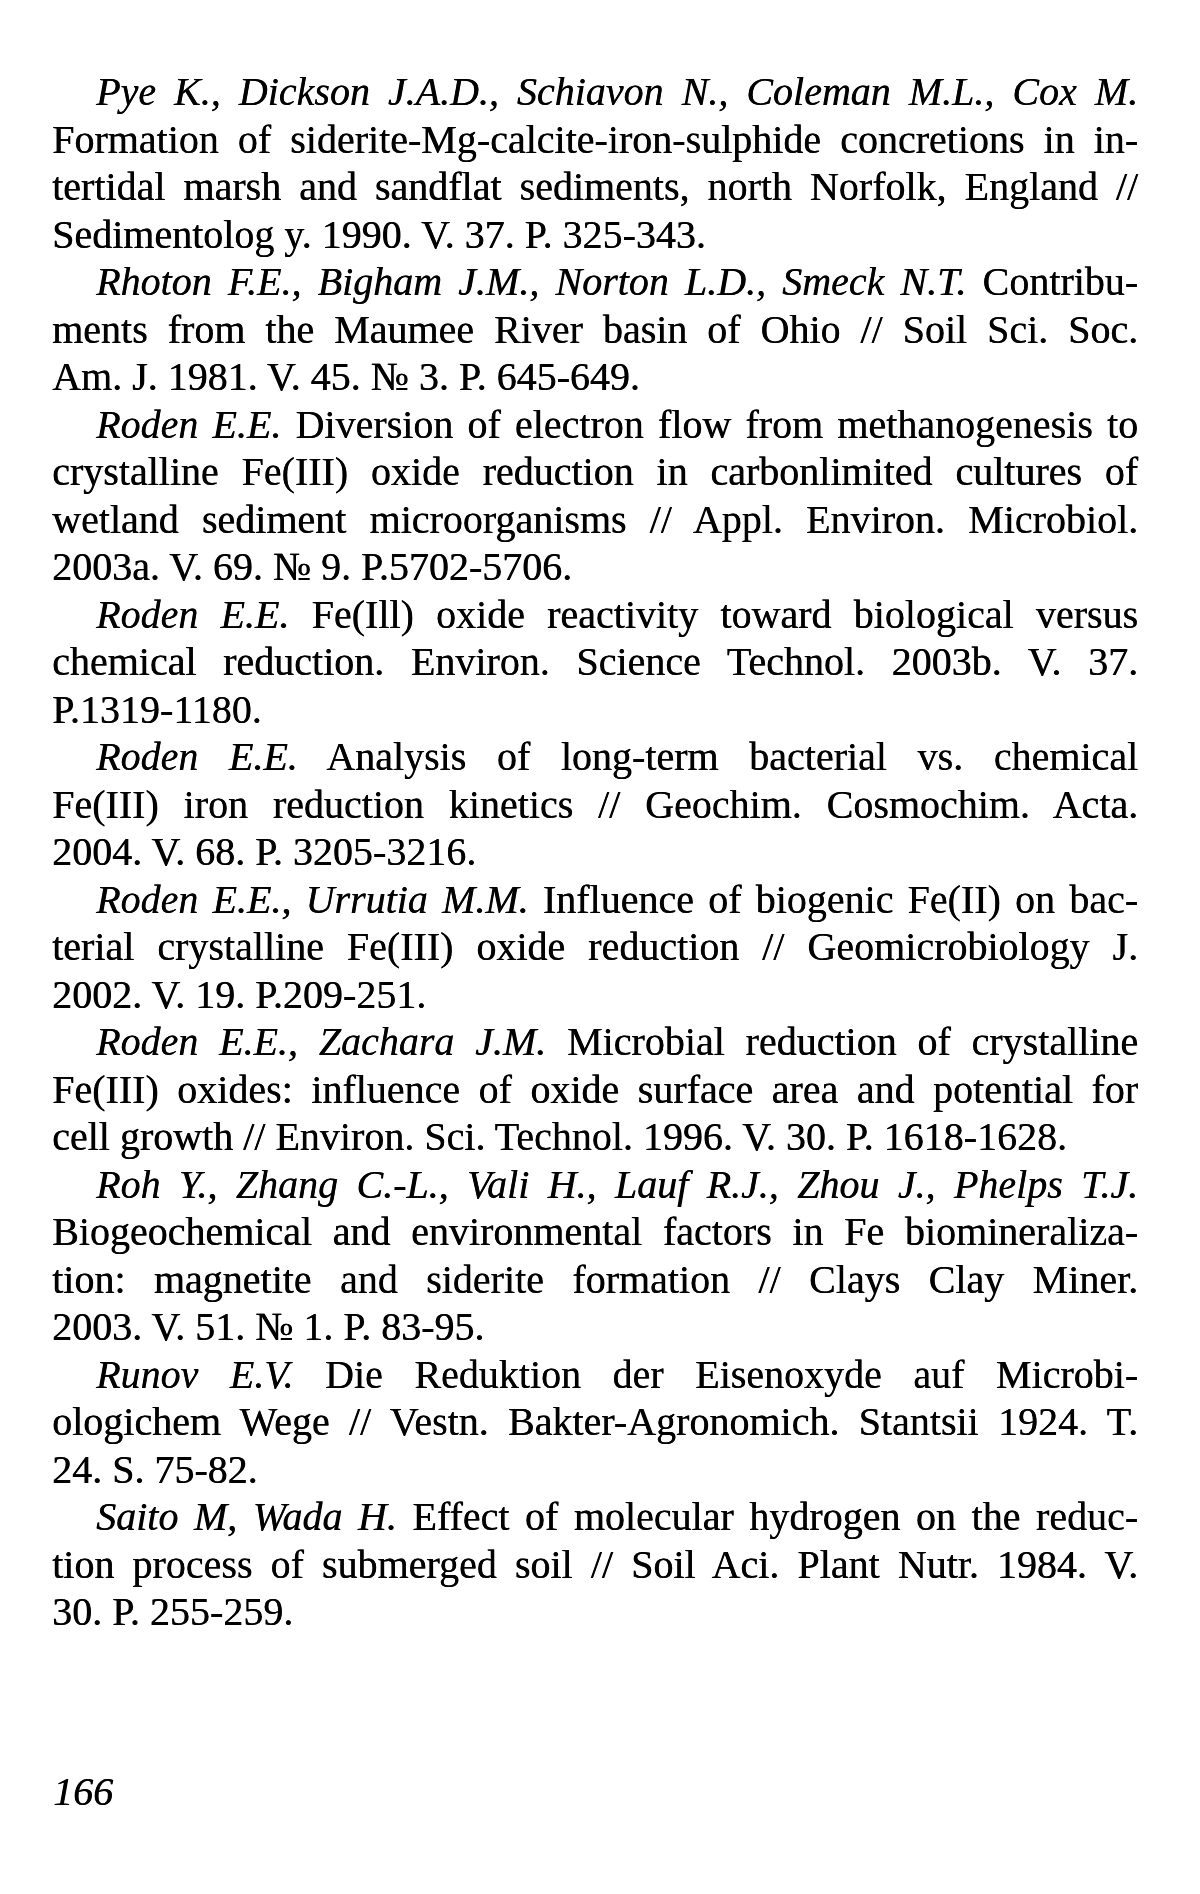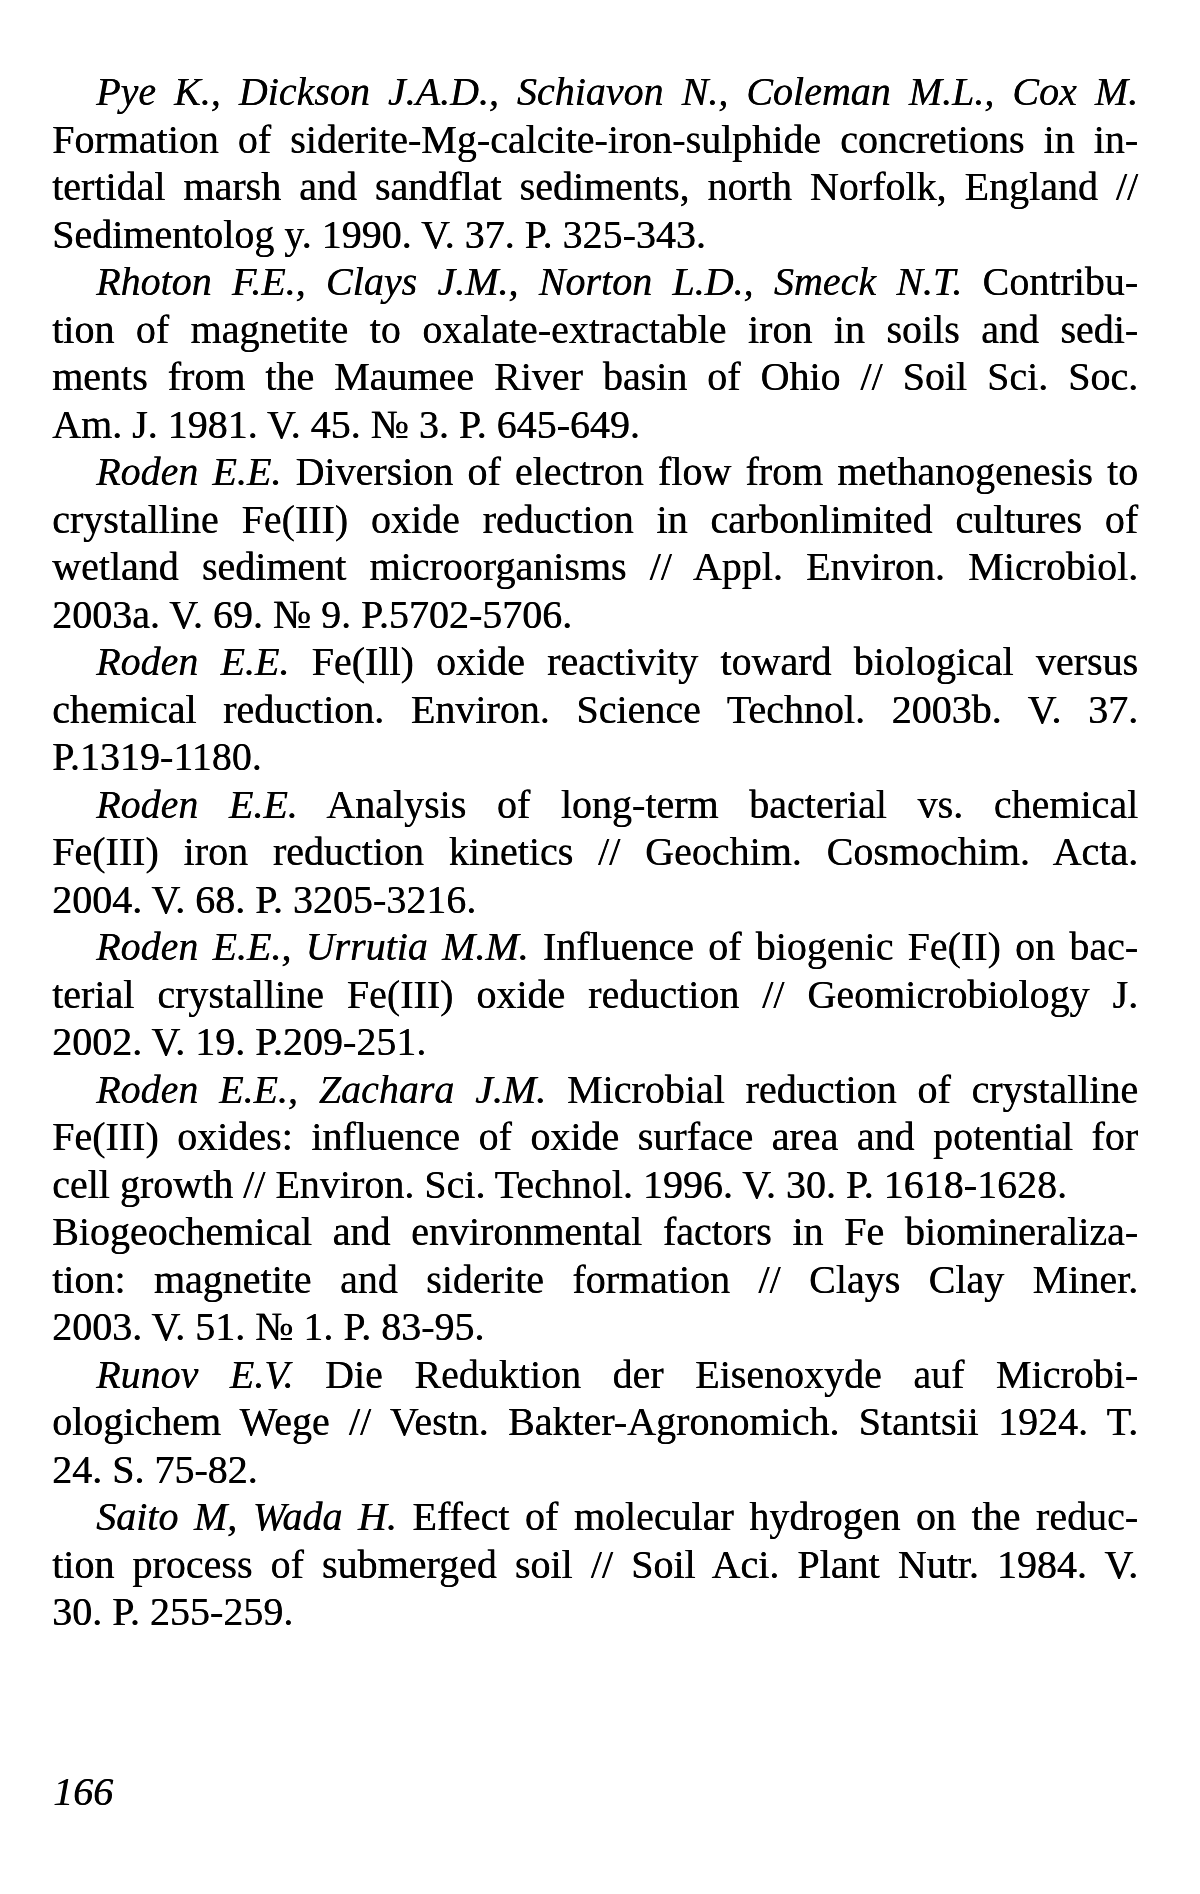--- a/index.html
+++ b/index.html
@@ -44,22 +44,21 @@
 
 <div class="page">
   <div class="refs">
       <div class="ref">
         <div class="line first"><span class="it">Pye K., Dickson J.A.D., Schiavon N., Coleman M.L., Cox M.</span><span class="ro"></span></div>
         <div class="line"><span class="it"></span><span class="ro">Formation of siderite-Mg-calcite-iron-sulphide concretions in in-</span></div>
         <div class="line"><span class="it"></span><span class="ro">tertidal marsh and sandflat sediments, north Norfolk, England //</span></div>
         <div class="line last"><span class="it"></span><span class="ro">Sedimentolog y. 1990. V. 37. P. 325-343.</span></div>
       </div>
       <div class="ref">
-        <div class="line first"><span class="it">Rhoton F.E., Clays J.M., Norton L.D., Smeck N.T.</span><span class="ro"> Contribu-</span></div>
-        <div class="line"><span class="it"></span><span class="ro">tion of magnetite to oxalate-extractable iron in soils and sedi-</span></div>
+        <div class="line first"><span class="it">Rhoton F.E., Bigham J.M., Norton L.D., Smeck N.T.</span><span class="ro"> Contribu-</span></div>
         <div class="line"><span class="it"></span><span class="ro">ments from the Maumee River basin of Ohio // Soil Sci. Soc.</span></div>
         <div class="line last"><span class="it"></span><span class="ro">Am. J. 1981. V. 45. № 3. P. 645-649.</span></div>
       </div>
       <div class="ref">
         <div class="line first"><span class="it">Roden E.E.</span><span class="ro"> Diversion of electron flow from methanogenesis to</span></div>
         <div class="line"><span class="it"></span><span class="ro">crystalline Fe(III) oxide reduction in carbonlimited cultures of</span></div>
         <div class="line"><span class="it"></span><span class="ro">wetland sediment microorganisms // Appl. Environ. Microbiol.</span></div>
         <div class="line last"><span class="it"></span><span class="ro">2003a. V. 69. № 9. P.5702-5706.</span></div>
       </div>
       <div class="ref">
@@ -76,20 +75,21 @@
         <div class="line first"><span class="it">Roden E.E., Urrutia M.M.</span><span class="ro"> Influence of biogenic Fe(II) on bac-</span></div>
         <div class="line"><span class="it"></span><span class="ro">terial crystalline Fe(III) oxide reduction // Geomicrobiology J.</span></div>
         <div class="line last"><span class="it"></span><span class="ro">2002. V. 19. P.209-251.</span></div>
       </div>
       <div class="ref">
         <div class="line first"><span class="it">Roden E.E., Zachara J.M.</span><span class="ro"> Microbial reduction of crystalline</span></div>
         <div class="line"><span class="it"></span><span class="ro">Fe(III) oxides: influence of oxide surface area and potential for</span></div>
         <div class="line last"><span class="it"></span><span class="ro">cell growth // Environ. Sci. Technol. 1996. V. 30. P. 1618-1628.</span></div>
       </div>
       <div class="ref">
+        <div class="line first"><span class="it">Roh Y., Zhang C.-L., Vali H., Lauf R.J., Zhou J., Phelps T.J.</span><span class="ro"></span></div>
         <div class="line"><span class="it"></span><span class="ro">Biogeochemical and environmental factors in Fe biomineraliza-</span></div>
         <div class="line"><span class="it"></span><span class="ro">tion: magnetite and siderite formation // Clays Clay Miner.</span></div>
         <div class="line last"><span class="it"></span><span class="ro">2003. V. 51. № 1. P. 83-95.</span></div>
       </div>
       <div class="ref">
         <div class="line first"><span class="it">Runov E.V.</span><span class="ro"> Die Reduktion der Eisenoxyde auf Microbi-</span></div>
         <div class="line"><span class="it"></span><span class="ro">ologichem Wege // Vestn. Bakter-Agronomich. Stantsii 1924. T.</span></div>
         <div class="line last"><span class="it"></span><span class="ro">24. S. 75-82.</span></div>
       </div>
       <div class="ref">

